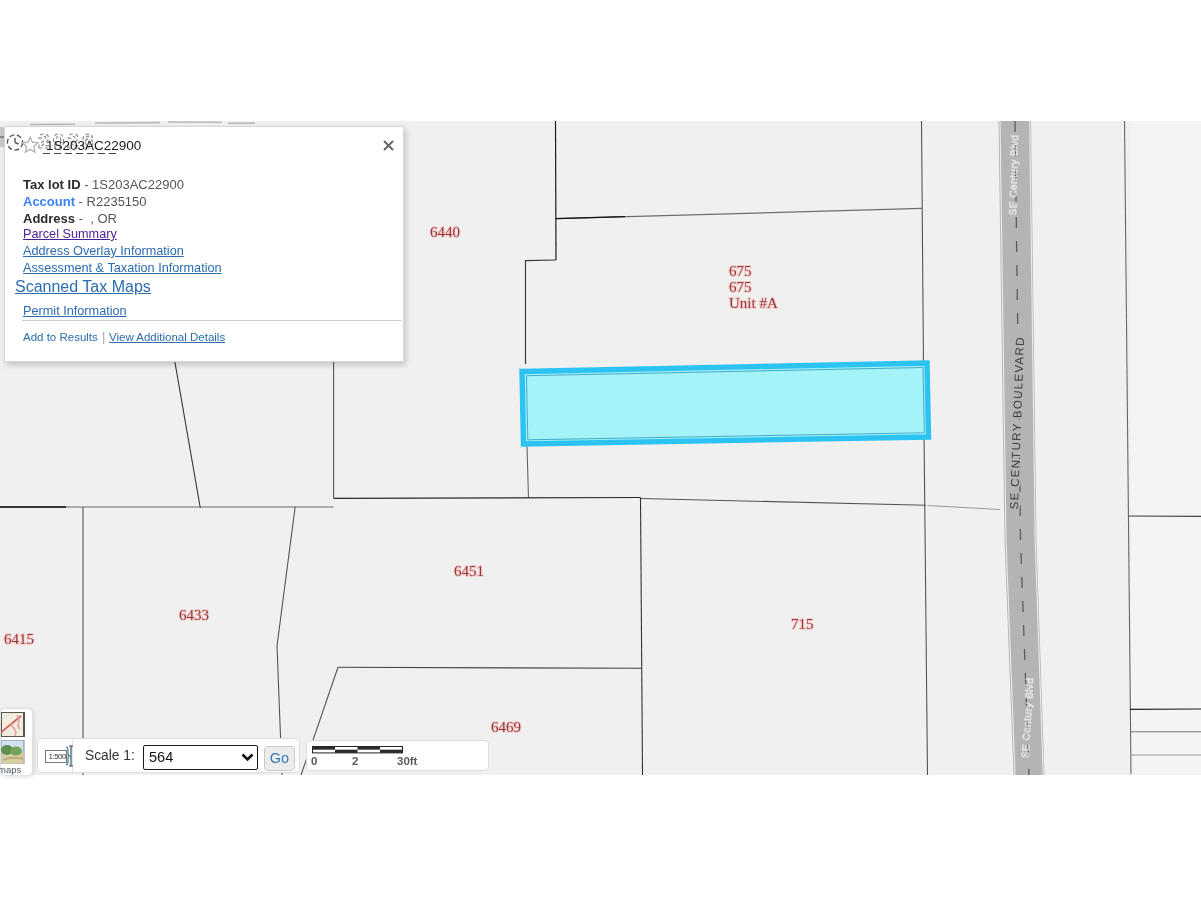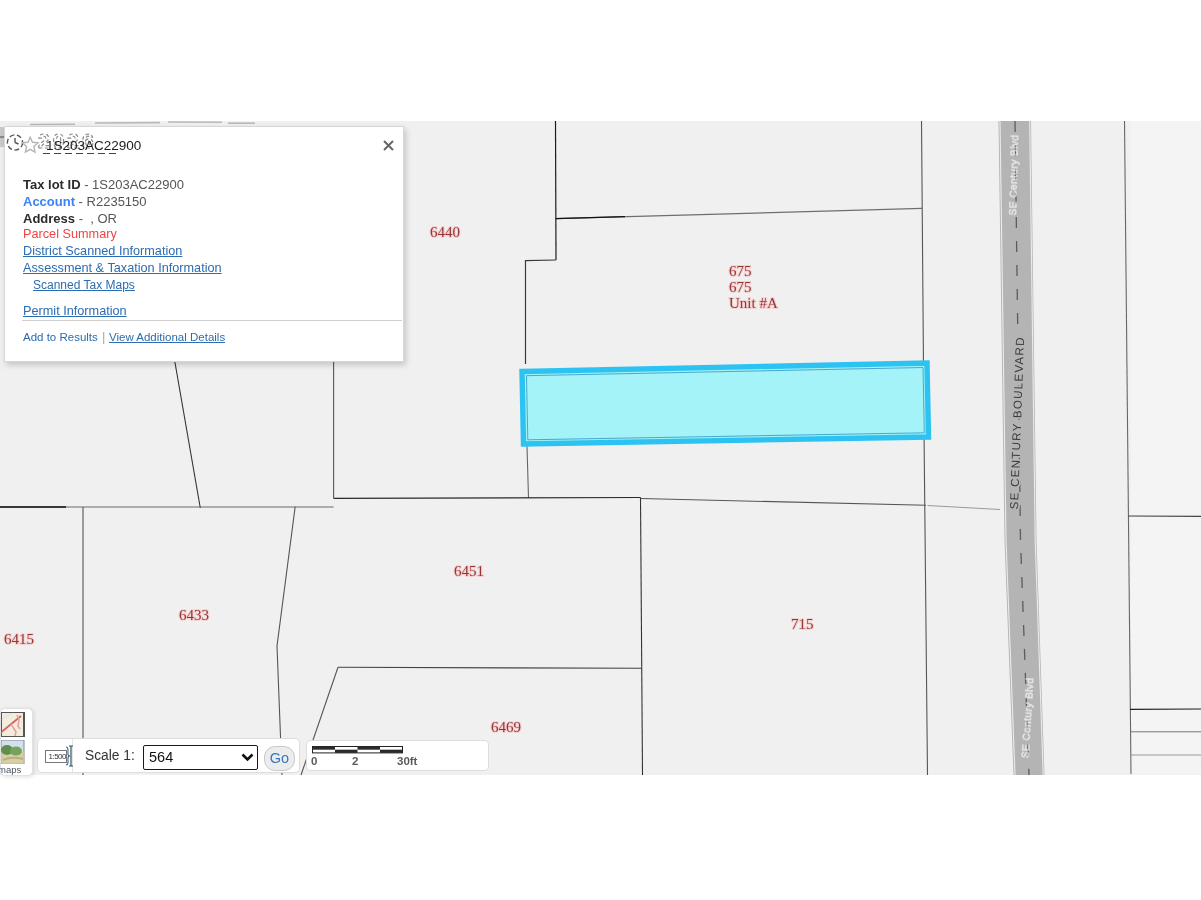--- a/index.html
+++ b/index.html
@@ -124,27 +124,27 @@
   <svg class="abs" style="left:377px;top:12px" width="13" height="13" xmlns="http://www.w3.org/2000/svg">
     <path d="M2 2 L11 11 M11 2 L2 11" stroke="#666" stroke-width="2" fill="none"></path>
   </svg>
 
   <div class="abs" style="left:18px;top:50px;font-size:13px;color:#555"><b style="color:#2b2b2b">Tax lot ID</b> - 1S203AC22900</div>
 
   <div class="abs" style="left:18px;top:67px;font-size:13px;color:#555"><b style="color:#3b82f6">Account</b> - R2235150</div>
 
   <div class="abs" style="left:18px;top:84px;font-size:13px;color:#555"><b style="color:#2b2b2b">Address</b> -&nbsp; , OR</div>
 
-  <div class="abs" style="left:18px;top:100px;font-size:12.7px"><a style="color:#ef4444;">Parcel Summary</a></div>
-
-  <div class="abs" style="left:18px;top:117px;font-size:12.7px"><a style="color:#2c6cb0;text-decoration:underline">District Scanned Information</a></div>
+  <div class="abs" style="left:18px;top:100px;font-size:12.7px"><a style="color:#4c1d95;text-decoration:underline">Parcel Summary</a></div>
+
+  <div class="abs" style="left:18px;top:117px;font-size:12.7px"><a style="color:#2c6cb0;text-decoration:underline">Address Overlay Information</a></div>
 
   <div class="abs" style="left:18px;top:133.5px;font-size:12.7px"><a style="color:#2c6cb0;text-decoration:underline">Assessment &amp; Taxation Information</a></div>
 
-  <div class="abs" style="left:28px;top:150.5px;font-size:12px"><a style="color:#2c6cb0;text-decoration:underline">Scanned Tax Maps</a></div>
+  <div class="abs" style="left:10px;top:150.5px;font-size:16px"><a style="color:#2c6cb0;text-decoration:underline">Scanned Tax Maps</a></div>
 
   <div class="abs" style="left:18px;top:177px;font-size:12.7px"><a style="color:#2c6cb0;text-decoration:underline">Permit Information</a></div>
 
   <div class="abs" style="left:17px;top:193px;width:380px;height:1px;background:#d0d0d0"></div>
 
   <div class="abs" style="left:18px;top:204px;font-size:11.5px"><a style="color:#2c6cb0;">Add to Results</a></div>
   <div class="abs" style="left:97px;top:202px;font-size:13px;color:#a9a9a9">|</div>
   <div class="abs" style="left:104px;top:204px;font-size:11.5px"><a style="color:#2c6cb0;text-decoration:underline">View Additional Details</a></div>
 </div>
 
@@ -180,21 +180,21 @@
 
   <div class="abs" style="left:47px;top:9px;font-size:13.8px;color:#333">Scale 1:</div>
 
   <div class="abs" style="left:105px;top:6px;width:113px;height:23px;background:#fff;border:1.6px solid #1a1a1a;border-radius:2px">
     <div class="abs" style="left:5px;top:3px;font-size:14.5px;color:#111">564</div>
     <svg class="abs" style="left:97px;top:7px" width="13" height="9" xmlns="http://www.w3.org/2000/svg">
       <path d="M1.5 1.5 L6.5 6.5 L11.5 1.5" stroke="#111" stroke-width="2.6" fill="none"></path>
     </svg>
   </div>
 
-  <div class="abs" style="left:226px;top:6.5px;width:29px;height:23px;background:#ececec;border:1px solid #c9c9c9;border-radius:11px;
+  <div class="abs" style="left:226px;top:6.5px;width:29px;height:23px;background:#ececec;border:1px solid #c9c9c9;border-radius:4px;
        font-size:14.5px;color:#3579bd;text-align:center;line-height:23px">Go</div>
 </div>
 
 <div class="abs" style="left:306px;top:740px;width:181px;height:29px;background:#fff;border:1px solid #ddd;border-radius:4px">
 
   <svg class="abs" style="left:5px;top:5px" width="92" height="8" xmlns="http://www.w3.org/2000/svg">
     <rect x="0.5" y="0.5" width="90" height="6.4" fill="#fff" stroke="#222" stroke-width="1"></rect>
     <rect x="0.5" y="0.5" width="22.5" height="3.2" fill="#2b2b2b"></rect>
     <rect x="45.5" y="0.5" width="22.5" height="3.2" fill="#2b2b2b"></rect>
     <rect x="23" y="3.7" width="22.5" height="3.2" fill="#2b2b2b"></rect>

